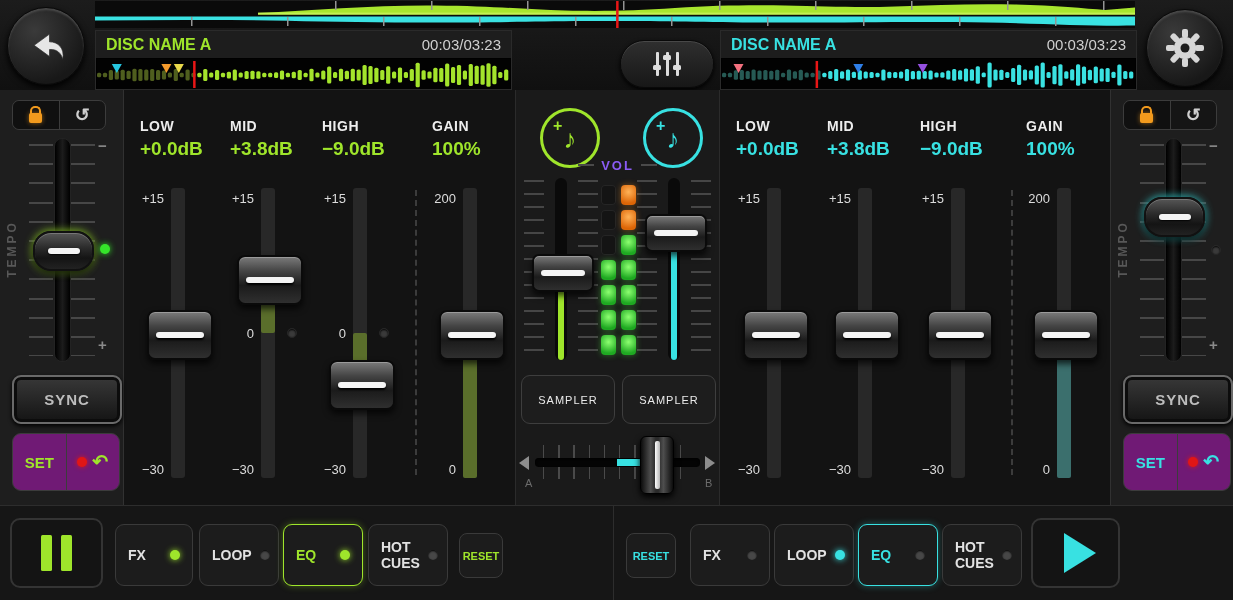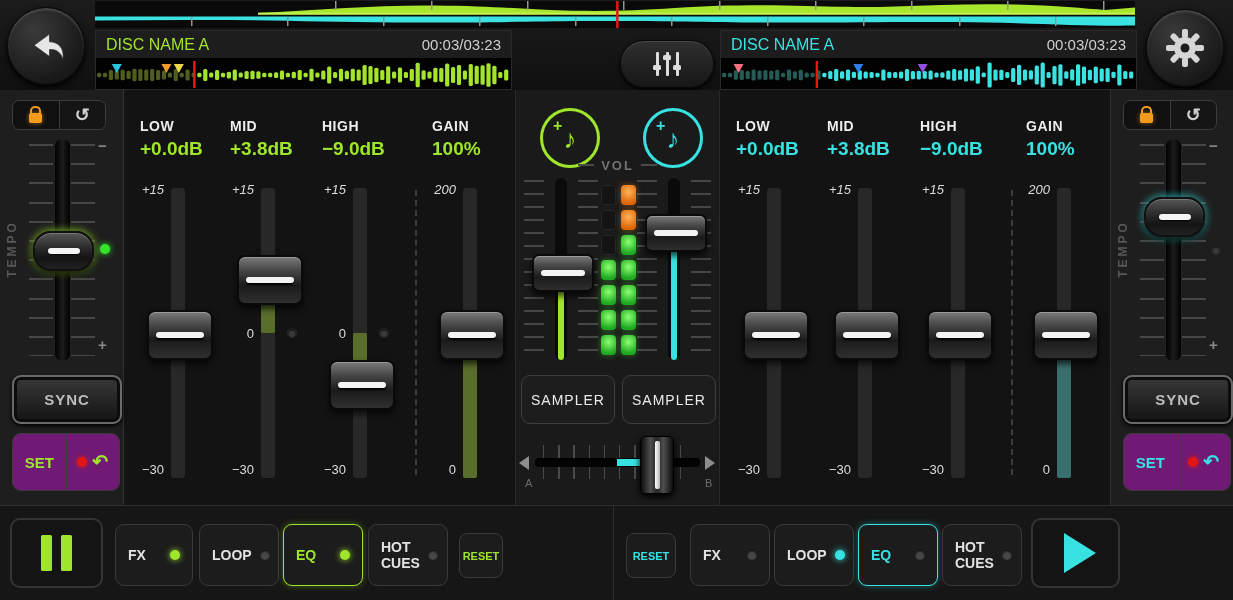--- a/index.html
+++ b/index.html
@@ -8,21 +8,21 @@
   .side-a,.deck-a,.bot-a{--acc:var(--ga);}
   .side-b,.deck-b,.bot-b{--acc:var(--gb);}
 
   
   .topbar{position:absolute;left:0;top:0;width:1233px;height:90px;background:linear-gradient(#1c1c1c,#101010);border-bottom:1px solid #000;}
   .strip{position:absolute;left:95px;top:1px;width:1040px;height:27px;background:#0a0a0a;}
   .roundbtn{position:absolute;border-radius:50%;background:radial-gradient(circle at 35% 30%,#3a3a3a,#181818 72%);
             border:1px solid #090909;box-shadow:inset 0 2px 2px #4a4a4a,0 3px 6px #000;display:flex;align-items:center;justify-content:center;}
   .deckhead{position:absolute;top:30px;width:415px;height:58px;background:#000;border:1px solid #2a2a2a;}
   .dh-row{height:27px;background:#1d1d1d;display:flex;justify-content:space-between;align-items:center;padding:0 10px;border-bottom:1px solid #000;}
-  .dh-title{font-size:16px;font-weight:normal;color:var(--acc);}
+  .dh-title{font-size:16px;font-weight:bold;color:var(--acc);}
   .dh-time{font-size:15px;color:#cfcfcf;}
   .dh-wave{position:absolute;left:1px;top:28px;width:413px;height:30px;background:#020202;}
   .pill{position:absolute;top:40px;width:92px;height:46px;border-radius:24px;background:linear-gradient(#2f2f2f,#171717);
         border:1px solid #090909;box-shadow:inset 0 1px 0 #484848,0 2px 4px #000;display:flex;align-items:center;justify-content:center;gap:8px;}
   .rec-dot{width:11px;height:11px;border-radius:50%;background:#e21b1b;box-shadow:0 0 5px #e21b1b;}
   .rec-label{font-size:16px;font-weight:bold;color:#eaeaea;letter-spacing:1px;}
   .mixicon{position:relative;width:30px;height:24px;}
   .mixicon .mi{position:absolute;top:0;bottom:0;width:2.5px;background:#ddd;border-radius:1px;}
   .mixicon .mk{position:absolute;width:8px;height:5px;background:#ddd;border-radius:1.5px;}
 
@@ -62,51 +62,51 @@
 
   .deckpanel{position:absolute;top:0;width:392px;height:415px;}
   .deck-a{left:123px;} .deck-b{left:718px;}
   .eqcol{position:absolute;top:0;width:120px;height:415px;}
   .eqname{position:absolute;left:22px;top:28px;font-size:14px;font-weight:bold;color:#ededed;letter-spacing:.5px;}
   .eqval{position:absolute;left:22px;top:48px;font-size:19px;font-weight:bold;color:var(--acc);}
   .track{position:absolute;left:53px;top:98px;width:14px;height:290px;background:#282828;border-radius:3px;}
   .fill{position:absolute;left:53px;width:14px;border-radius:2px;}
   .deck-a .fill{background:#5a6e2b;} .deck-b .fill{background:#3b6f6d;}
   .sl{position:absolute;left:0;width:46px;text-align:right;font-size:13px;color:#dcdcdc;}
-  .sl-top{top:92px;font-style:italic;} .sl-mid{top:236px;} .sl-bottom{top:372px;}
+  .sl-top{top:101px;} .sl-mid{top:236px;} .sl-bottom{top:372px;}
   .eqdot{left:79px;top:238px;}
   .fader-h{position:absolute;left:29px;width:62px;height:46px;border-radius:8px;border:2px solid #0a0a0a;
            background:linear-gradient(180deg,#7a7a7a,#454545 30%,#1b1b1b 62%,#2f2f2f);
            box-shadow:0 4px 6px rgba(0,0,0,.7),inset 0 1px 0 #9a9a9a;}
   .fader-h::after{content:"";position:absolute;left:12%;right:12%;top:50%;margin-top:-3px;height:6px;background:#f4f4f4;border-radius:3px;box-shadow:0 2px 2px #000;}
   .dash{position:absolute;top:100px;height:285px;border-left:2px dashed #3c3c3c;}
 
   .centerpanel{position:absolute;left:515px;top:0;width:203px;height:415px;background:#1a1a1a;border-left:1px solid #2b2b2b;border-right:1px solid #2b2b2b;}
   .addbtn{position:absolute;top:18px;width:54px;height:54px;border-radius:50%;border:3px solid var(--acc);display:flex;align-items:center;justify-content:center;color:var(--acc);}
   .addbtn .note{font-size:26px;font-weight:bold;margin-top:3px;}
   .addbtn .plus{position:absolute;left:10px;top:6px;font-size:16px;font-weight:bold;}
   .ab-a{left:24px;--acc:var(--ga);} .ab-b{left:127px;--acc:var(--gb);}
-  .volrow{position:absolute;left:0;top:68px;width:203px;text-align:center;font-size:13px;font-weight:bold;letter-spacing:2px;color:#737373;}
+  .volrow{position:absolute;left:0;top:68px;width:203px;text-align:center;font-size:13px;font-weight:bold;letter-spacing:2px;color:#8b5cf6;}
   .volrow::before,.volrow::after{content:"";display:inline-block;width:16px;border-top:2px solid #4a4a4a;vertical-align:middle;margin:0 7px 3px;}
   .fadbox{position:absolute;top:88px;width:90px;height:192px;}
   .fb-a{left:0;--acc:var(--ga);} .fb-b{left:113px;--acc:var(--gb);}
   .f-ticks{position:absolute;top:2px;height:182px;width:20px;background:repeating-linear-gradient(to bottom,#464646 0 1.5px,transparent 1.5px 13px);}
   .f-track{position:absolute;left:39px;top:0;width:12px;height:182px;background:#0a0a0a;border-radius:6px;}
   .f-fill{position:absolute;left:42px;width:6px;border-radius:3px;background:var(--acc);}
   .f-handle{position:absolute;left:16px;width:58px;height:34px;border-radius:7px;border:2px solid #0a0a0a;
             background:linear-gradient(180deg,#7a7a7a,#454545 30%,#1b1b1b 62%,#2f2f2f);box-shadow:0 4px 6px rgba(0,0,0,.7),inset 0 1px 0 #9a9a9a;}
   .f-handle::after{content:"";position:absolute;left:12%;right:12%;top:50%;margin-top:-3px;height:6px;background:#f4f4f4;border-radius:3px;}
   .ledcol{position:absolute;top:95px;width:15px;display:flex;flex-direction:column;gap:5px;}
   .lc-a{left:85px;} .lc-b{left:105px;}
   .led{height:20px;border-radius:4px;}
   .led.off{background:#141414;box-shadow:inset 0 0 0 1px #252525;}
   .led.green{background:radial-gradient(circle at 50% 35%,#8cff70,#1fa922 75%);box-shadow:0 0 6px rgba(70,220,60,.45);}
   .led.orange{background:radial-gradient(circle at 50% 35%,#ffb257,#dd6607 75%);box-shadow:0 0 6px rgba(240,140,30,.45);}
   .sampler{position:absolute;top:285px;width:92px;height:47px;border:1px solid #3e3e3e;border-radius:9px;background:#1d1d1d;
-           display:flex;align-items:center;justify-content:center;font-size:14px;color:#eaeaea;letter-spacing:1px;}
+           display:flex;align-items:center;justify-content:center;font-size:11px;color:#eaeaea;letter-spacing:1px;}
   .sp-a{left:5px;} .sp-b{left:106px;}
   .cfbox{position:absolute;left:0;top:345px;width:203px;height:60px;}
   .cf-ticks{position:absolute;left:27px;top:10px;width:152px;height:34px;background:repeating-linear-gradient(to right,#4a4a4a 0 1.5px,transparent 1.5px 15.2px);}
   .cf-track{position:absolute;left:19px;top:23px;width:165px;height:9px;background:#040404;border-radius:4px;box-shadow:inset 0 1px 2px #000;}
   .cf-fill{position:absolute;left:101px;top:24px;width:24px;height:7px;background:var(--gb);}
   .cf-handle{position:absolute;left:124px;top:1px;width:32px;height:56px;border-radius:6px;border:1px solid #000;
              background:linear-gradient(90deg,#0c0c0c,#4e4e4e 30%,#2a2a2a 46%,#2a2a2a 54%,#4e4e4e 70%,#0c0c0c);box-shadow:0 3px 6px #000;}
   .cf-handle::after{content:"";position:absolute;left:50%;top:4px;bottom:4px;width:5px;margin-left:-2.5px;background:linear-gradient(90deg,#fff,#b5b5b5);border-radius:2px;}
   .cf-arr{position:absolute;top:21px;width:0;height:0;border:7px solid transparent;}
   .cf-arr.l{left:3px;border-right:10px solid #8d8d8d;border-left:none;}

